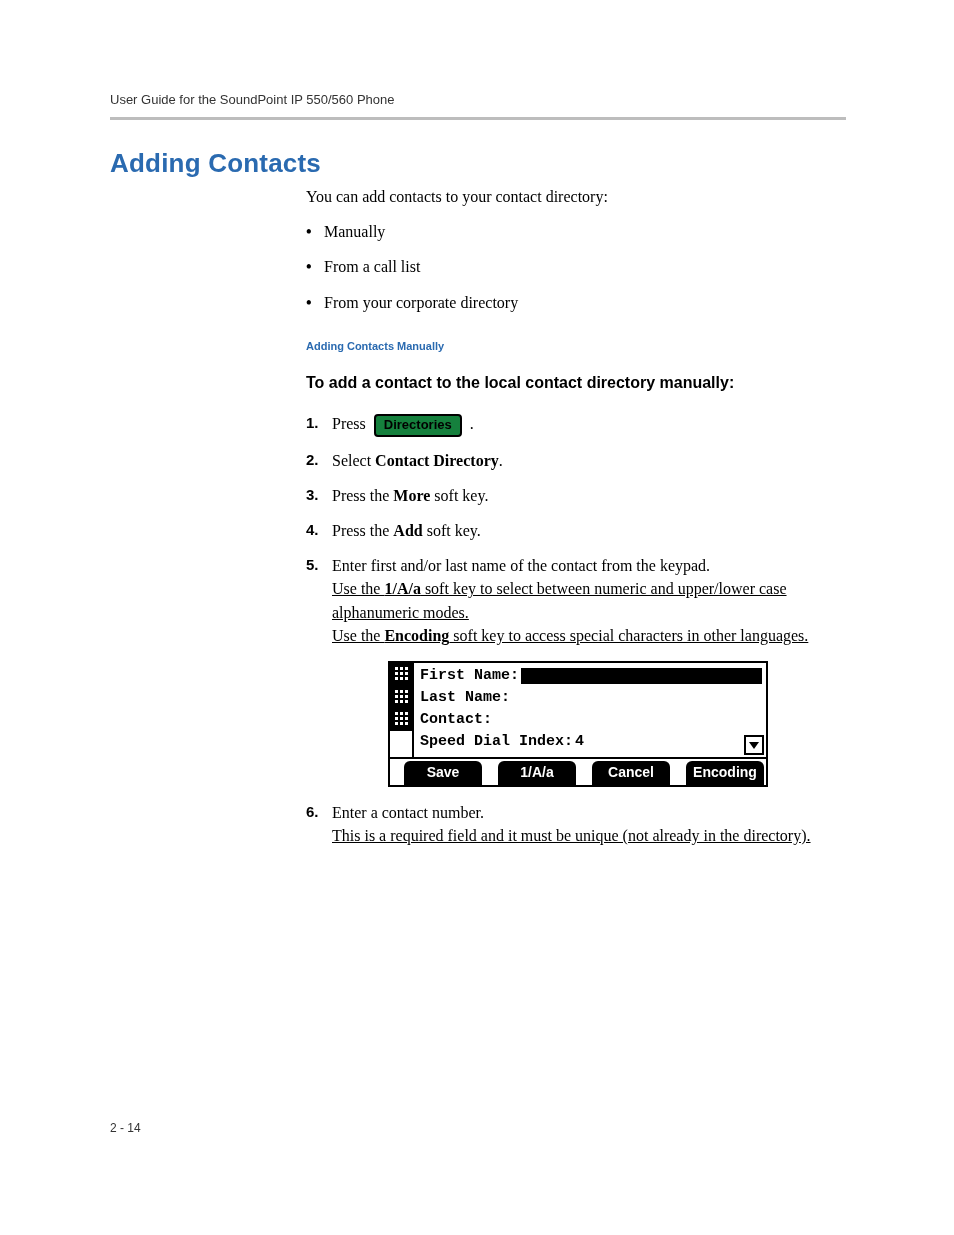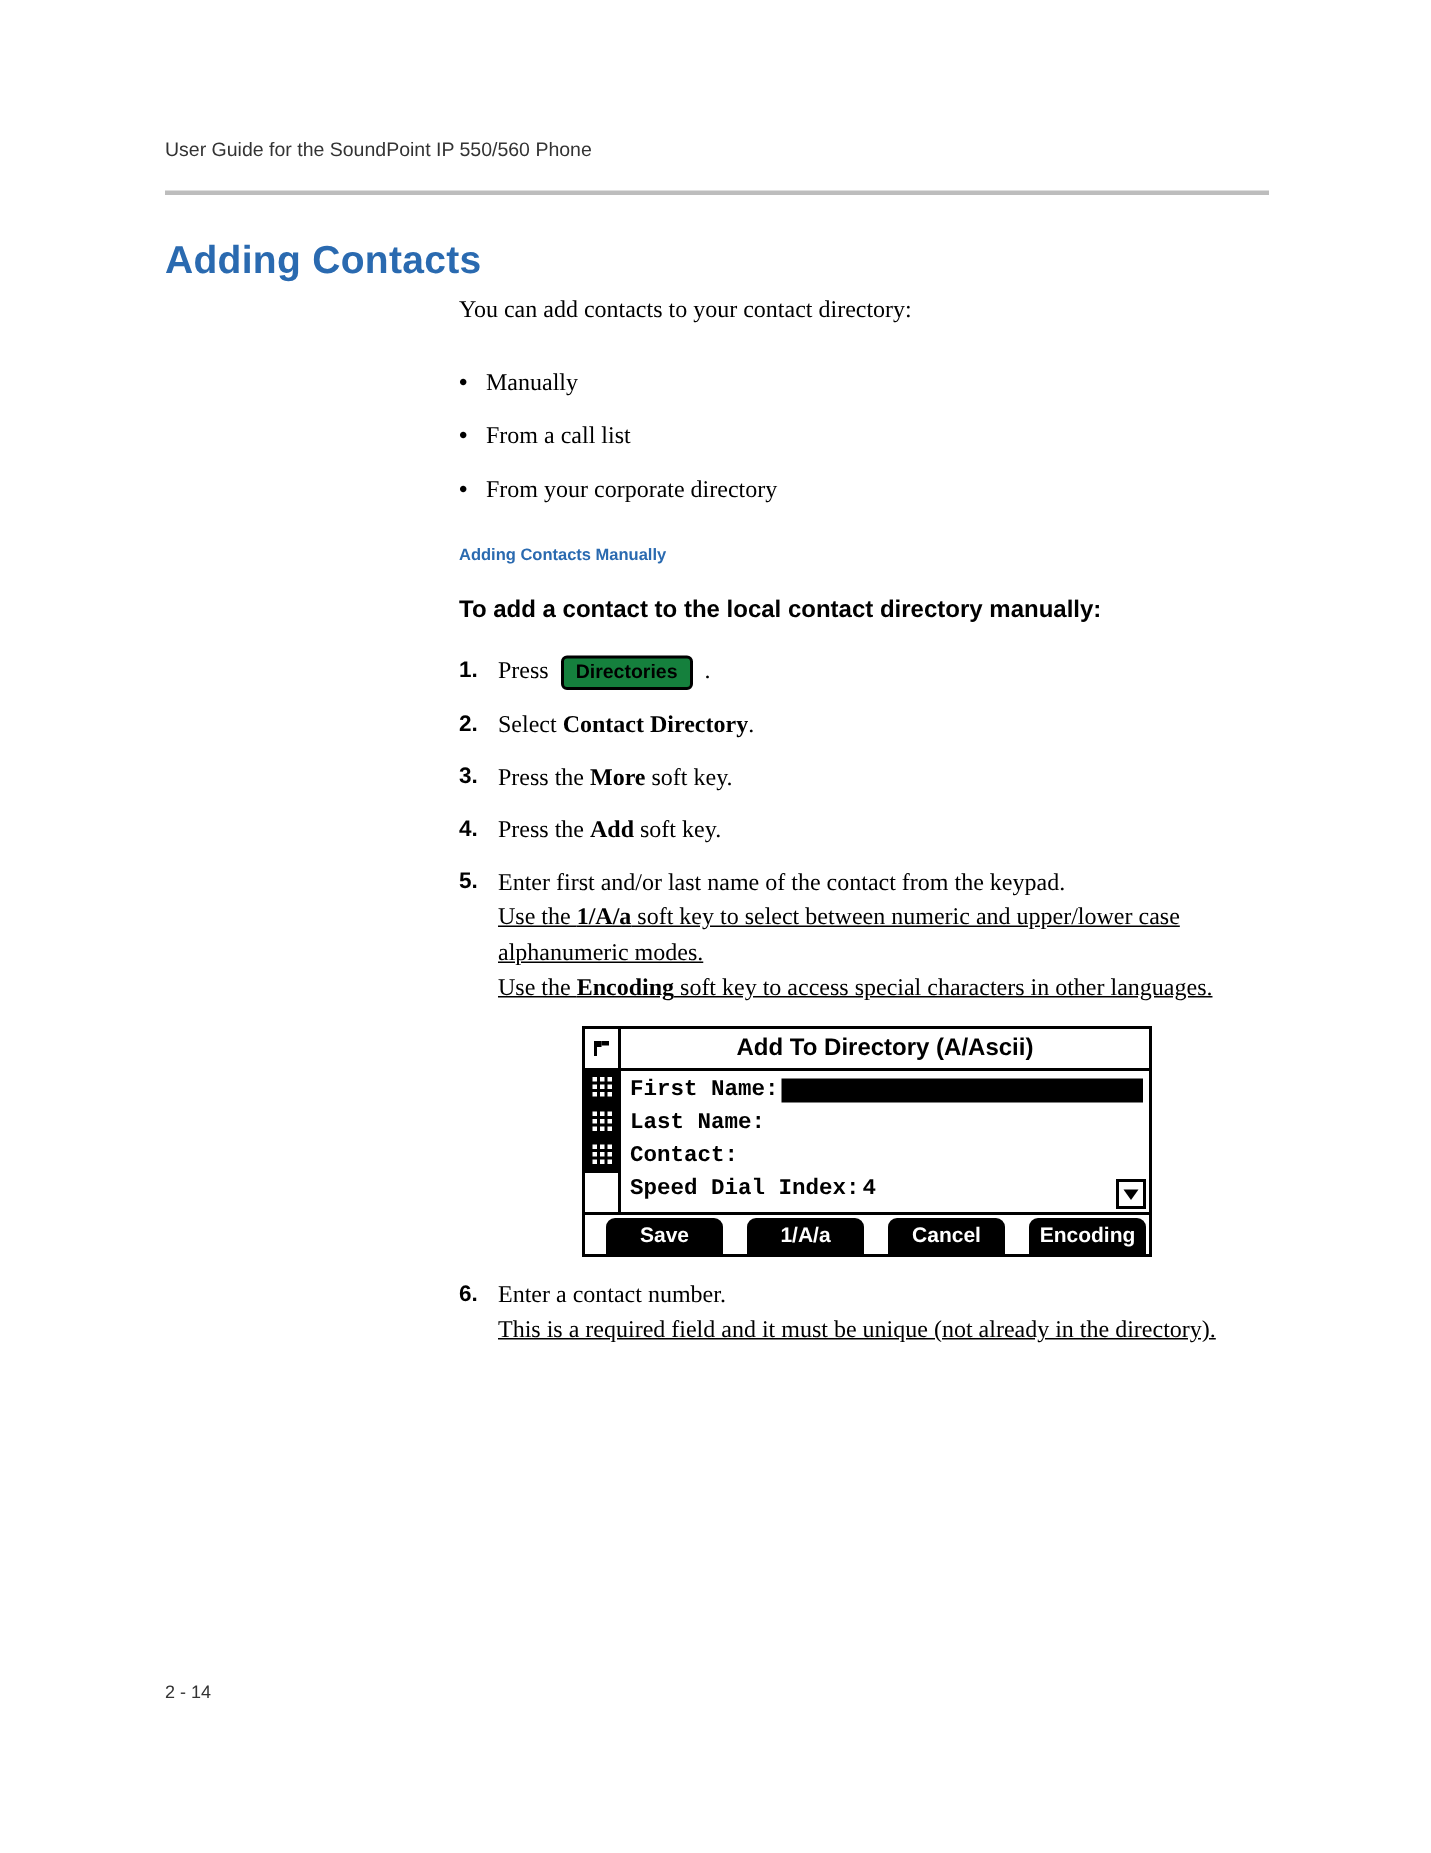--- a/index.html
+++ b/index.html
@@ -7,34 +7,34 @@
   .page {
     width: 954px;
     min-height: 1235px;
     padding: 92px 108px 60px 110px;
     position: relative;
   }
   .running-header {
     font-family: Arial, Helvetica, sans-serif;
     font-size: 13px;
     color: #333;
-    padding-bottom: 20px;
+    padding-bottom: 10px;
   }
   .hr { height: 3px; background: #bdbdbd; margin-bottom: 28px; }
   h1.section {
     font-family: Arial, Helvetica, sans-serif;
     font-weight: 700;
     font-size: 26px;
     color: #2a6ab0;
     letter-spacing: 0.2px;
     margin-bottom: 6px;
   }
   .content { margin-left: 196px; max-width: 540px; }
   .content p, .content li { font-size: 16px; line-height: 1.45; }
-  .intro { margin-bottom: 26px; }
+  .intro { margin-bottom: 12px; }
   ul.bullets { list-style: none; padding: 0; margin: 0 0 26px 0; }
   ul.bullets li { padding-left: 18px; position: relative; margin-bottom: 12px; }
   ul.bullets li::before { content: "•"; position: absolute; left: 0; top: 0; font-weight: bold; }
   h2.sub {
     font-family: Arial, Helvetica, sans-serif;
     font-weight: 700;
     font-size: 11px;
     color: #2a6ab0;
     margin: 8px 0 22px 0;
   }
@@ -214,29 +214,20 @@
         </div>
       </li>
       <li>
         <div class="body">
           <span>Enter first and/or last name of the contact from the keypad.</span>
           <p class="para"><span>Use the </span><b>1/A/a</b><span> soft key to select between numeric and upper/lower case alphanumeric modes.</span></p>
           <p class="para"><span>Use the </span><b>Encoding</b><span> soft key to access special characters in other languages.</span></p>
 
           <div class="phone-wrap">
             <div class="phone">
-              <div class="titlebar">
-                <div class="iconcell">
-                  <svg width="14" height="14" viewBox="0 0 14 14">
-                      <path d="M2 2 L7 2 L7 6 L4 6 L4 12 L2 12 Z" fill="#000"></path>
-                      <rect x="7" y="2" width="5" height="3" fill="#000"></rect>
-                    </svg>
-                </div>
-                <div class="titletext">Add To Directory (A/Ascii)</div>
-              </div>
               <div class="bodyarea">
                 <div class="sidecol">
                   <div class="cell">
                       <div class="grid3">
                         <span></span>
                         <span></span>
                         <span></span>
                         <span></span>
                         <span></span>
                         <span></span>

